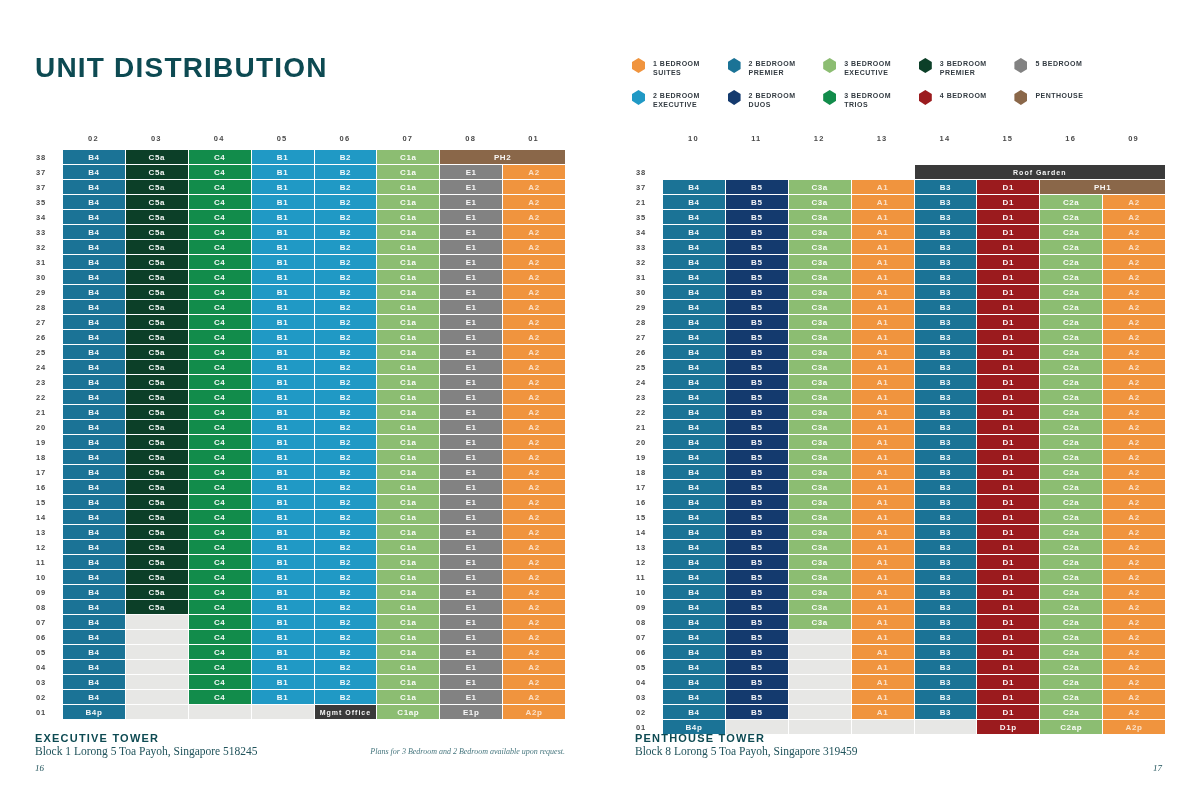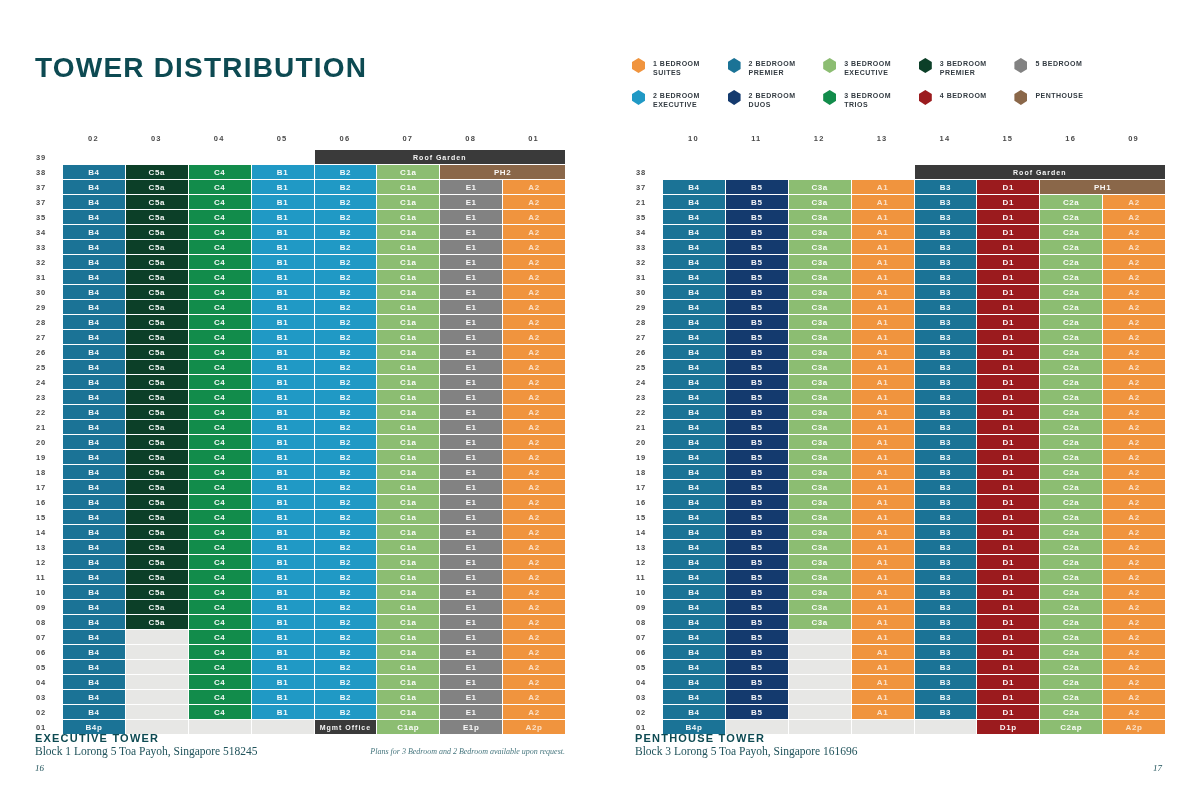--- a/index.html
+++ b/index.html
@@ -39,21 +39,21 @@
              font-size:11.5px;color:#20535B;}
   .note{position:absolute;top:747px;left:35px;width:530px;text-align:right;
         font-family:"Liberation Serif",serif;font-style:italic;font-size:8px;color:#46767E;}
   .pageno{position:absolute;top:763px;font-family:"Liberation Serif",serif;
           font-style:italic;font-size:9px;color:#20535B;}
   #p16{left:35px;} #p17{right:38px;}
 </style>
 </head>
 <body>
 
-<h1 class="title">TOWER DISTRIBUTION</h1>
+<h1 class="title">UNIT DISTRIBUTION</h1>
 
 <div class="legend" id="legend">
     <div class="litem">
       <span class="hex" style="background: rgb(240, 148, 62);"></span>
       <span class="ltext">
         <div>1 BEDROOM</div>
         <div>SUITES</div>
       </span>
     </div>
     <div class="litem">
@@ -124,27 +124,20 @@
       <div>03</div>
       <div>04</div>
       <div>05</div>
       <div>06</div>
       <div>07</div>
       <div>08</div>
       <div>01</div>
     </div>
   <div class="grid">
       <div class="row">
-        <div class="fl">39</div>
-        <div class="cells">
-          <div class="cell none" style="grid-column: span 4;"></div>
-          <div class="cell unit special" style="grid-column: span 4; background: rgb(58, 58, 58);">Roof Garden</div>
-        </div>
-      </div>
-      <div class="row">
         <div class="fl">38</div>
         <div class="cells">
           <div class="cell unit" style="background: rgb(27, 115, 150);">B4</div>
           <div class="cell unit" style="background: rgb(12, 63, 40);">C5a</div>
           <div class="cell unit" style="background: rgb(18, 140, 75);">C4</div>
           <div class="cell unit" style="background: rgb(32, 153, 197);">B1</div>
           <div class="cell unit" style="background: rgb(32, 153, 197);">B2</div>
           <div class="cell unit" style="background: rgb(140, 189, 114);">C1a</div>
           <div class="cell unit" style="grid-column: span 2; background: rgb(138, 103, 73);">PH2</div>
         </div>
@@ -1133,15 +1126,15 @@
           <div class="cell unit soft" style="background: rgb(240, 148, 62);">A2p</div>
         </div>
       </div>
     </div>
 </section>
 
 <div class="foot-name" style="left:35px">EXECUTIVE TOWER</div>
 <div class="foot-addr" style="left:35px">Block 1 Lorong 5 Toa Payoh, Singapore 518245</div>
 <div class="note">Plans for 3 Bedroom and 2 Bedroom available upon request.</div>
 <div class="foot-name" style="left:635px">PENTHOUSE TOWER</div>
-<div class="foot-addr" style="left:635px">Block 3 Lorong 5 Toa Payoh, Singapore 161696</div>
+<div class="foot-addr" style="left:635px">Block 8 Lorong 5 Toa Payoh, Singapore 319459</div>
 <div class="pageno" id="p16">16</div>
 <div class="pageno" id="p17">17</div>
 
 </body></html>

